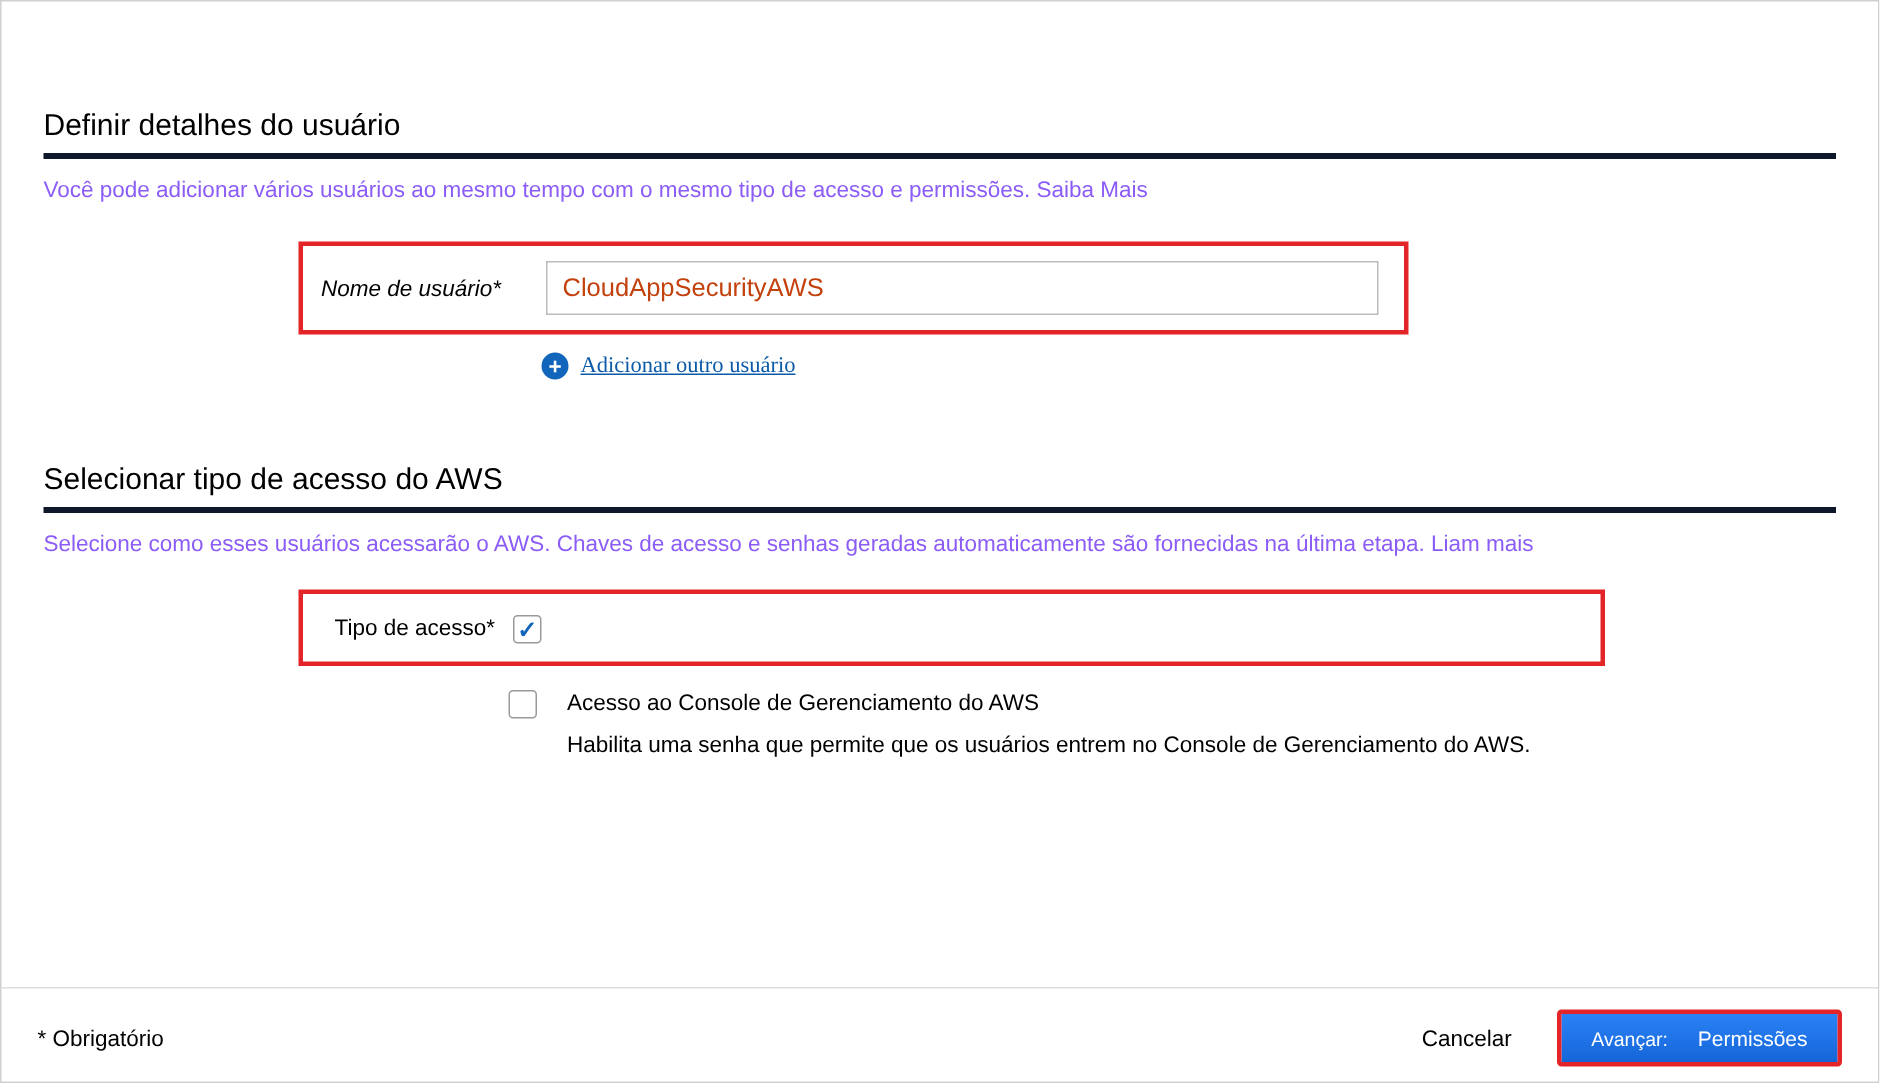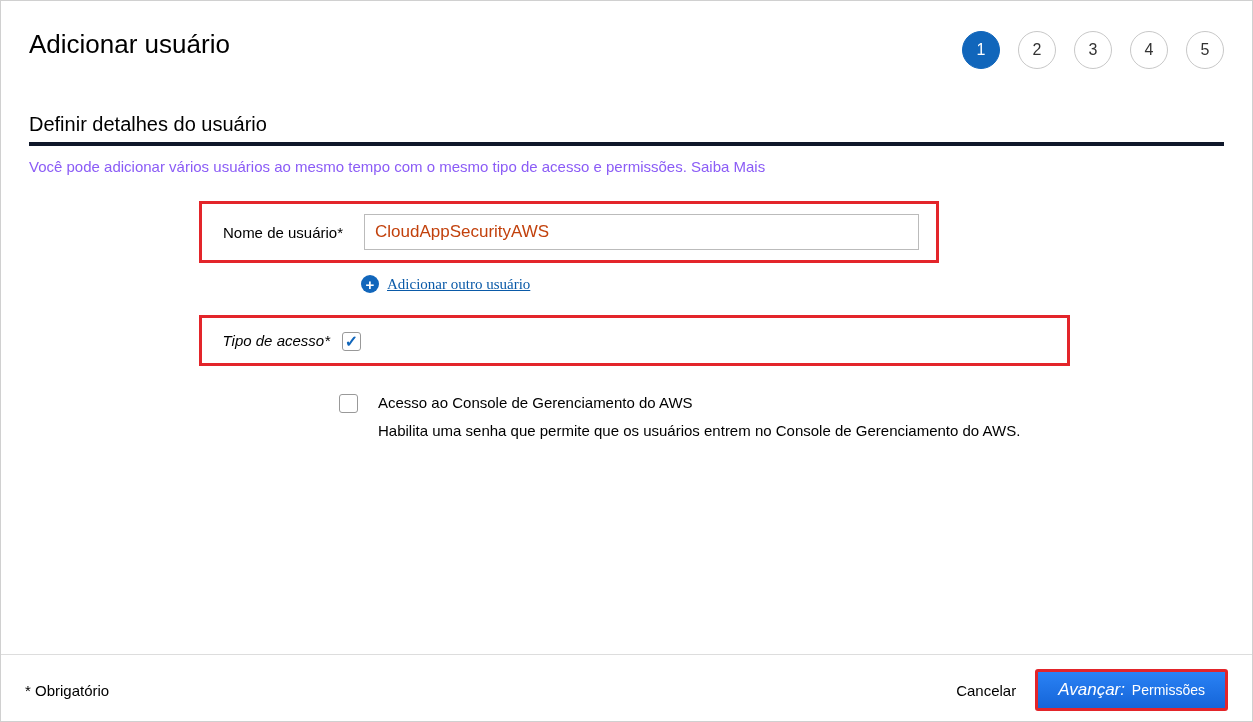--- a/index.html
+++ b/index.html
@@ -63,23 +63,24 @@
       border: 3px solid #e3252a;
       padding: 10px 12px;
       margin-top: 26px;
     }
     .form-row {
       display: flex;
       align-items: center;
     }
     .form-label {
       width: 150px;
-      text-align: center;
+      text-align: left;
       padding-right: 12px;
       font-size: 15px;
+      font-style: italic;
     }
     .username-input {
       width: 555px;
       height: 36px;
       border: 1px solid #bbb;
       padding: 4px 10px;
       font-size: 17px;
       color: #c2410c;
       font-family: inherit;
     }
@@ -123,21 +124,20 @@
     .access-row {
       display: flex;
       align-items: flex-start;
     }
     .access-label {
       width: 128px;
       text-align: right;
       padding-right: 12px;
       font-size: 15px;
       padding-top: 0;
-      font-style: italic;
     }
     .checkbox {
       width: 19px;
       height: 19px;
       border: 1px solid #999;
       border-radius: 3px;
       display: flex;
       align-items: center;
       justify-content: center;
       margin-right: 20px;
@@ -154,89 +154,81 @@
     .access-title { font-size: 15px; }
     .access-desc {
       font-size: 15px;
       margin-top: 8px;
       line-height: 1.6;
     }
     .access-row2 {
       display: flex;
       align-items: flex-start;
       margin-left: 170px;
-      margin-top: 28px;
+      margin-top: 16px;
       padding-left: 12px;
     }
     .access-row2 .spacer { width: 128px; padding-right: 12px; }
     .footer {
       position: absolute;
       bottom: 0;
       left: 0;
       right: 0;
       border-top: 1px solid #ddd;
       padding: 14px 24px 10px 24px;
       display: flex;
       justify-content: space-between;
       align-items: center;
     }
     .required-note { font-size: 15px; }
     .footer-actions {
       display: flex;
       align-items: center;
-      gap: 19px;
+      gap: 30px;
     }
     .cancel-link {
       font-size: 15px;
       color: #000;
       cursor: pointer;
     }
     .next-button {
       background: #1a72e8;
       background: linear-gradient(#2a82f5, #1565d8);
       color: #fff;
       border: 3px solid #e3252a;
       padding: 8px 20px;
       font-size: 14px;
       cursor: pointer;
       border-radius: 3px;
     }
-    .next-button .prefix { font-size: 17px; margin-right: 3px; font-style: italic;}
+    .next-button .prefix { font-size: 13px; margin-right: 16px;}
     .section2-title { margin-top: 56px; }
   </style>
 </head>
 <body>
 
 <div class="container">
-  <div class="header">
-    <h1 class="page-title">Adicionar usuário</h1>
-    <div class="steps">
-      <div class="step active">1</div>
-      <div class="step">2</div>
-      <div class="step">3</div>
-      <div class="step">4</div>
-      <div class="step">5</div>
-    </div>
-  </div>
 
   <h2 class="section-title">Definir detalhes do usuário</h2>
   <p class="section-desc">Você pode adicionar vários usuários ao mesmo tempo com o mesmo tipo de acesso e permissões. Saiba Mais</p>
 
   <div class="highlight-box highlight-username">
     <div class="form-row">
       <label class="form-label">Nome de usuário*</label>
       <input type="text" class="username-input" value="CloudAppSecurityAWS" style="">
     </div>
   </div>
 
   <div class="add-user-row">
     <span class="plus-icon">+</span>
     <a class="add-user-link">Adicionar outro usuário</a>
   </div>
 
+  <h2 class="section-title section2-title">Selecionar tipo de acesso do AWS</h2>
+  <p class="section-desc">Selecione como esses usuários acessarão o AWS. Chaves de acesso e senhas geradas automaticamente são fornecidas na última etapa. Liam mais</p>
 
   <div class="highlight-box highlight-access">
     <div class="access-row">
       <div class="access-label">Tipo de acesso*</div>
       <div class="checkbox checked"></div>
     </div>
   </div>
 
   <div class="access-row2">
     <div class="spacer"></div>

